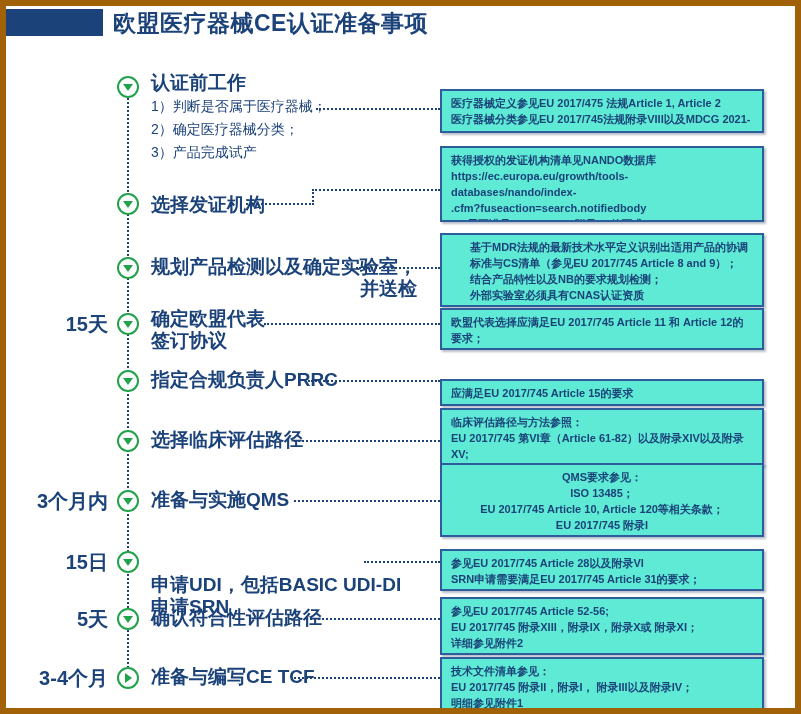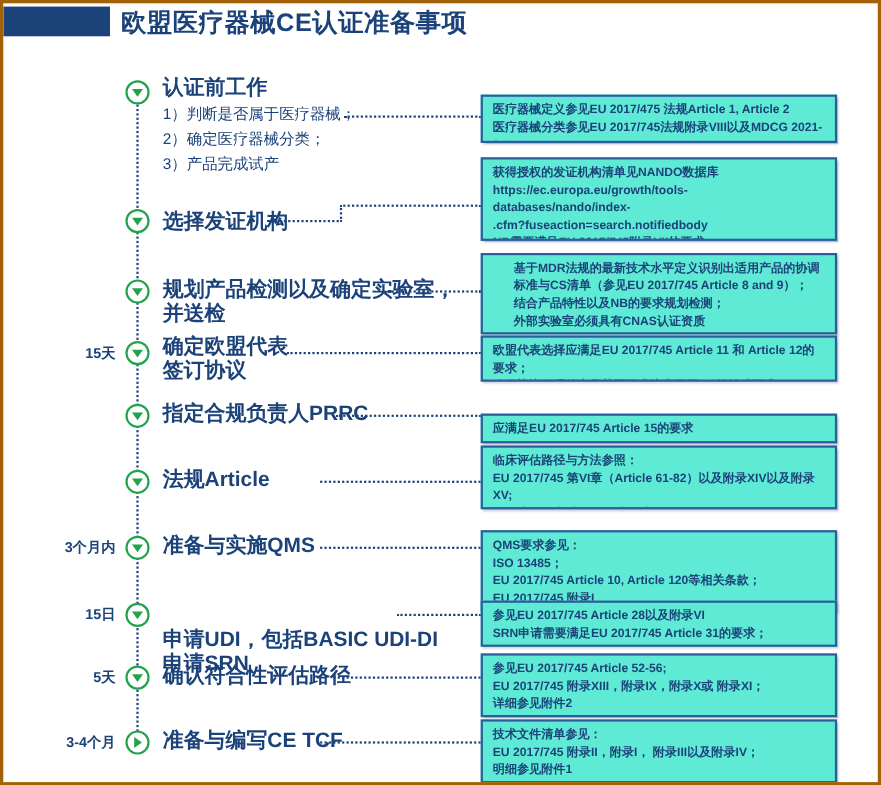--- a/index.html
+++ b/index.html
@@ -1,27 +1,27 @@
 <!DOCTYPE html>
 <html><head>
 <meta charset="utf-8">
 <style>
   html,body{margin:0;padding:0;background:#fff;}
   #canvas{
     position:relative;width:801px;height:714px;background:#ffffff;
     font-family:"Liberation Sans","DejaVu Sans",sans-serif;
-    border:3px solid #a16207;box-sizing:border-box;overflow:hidden;
+    border:6px solid #a16207;box-sizing:border-box;overflow:hidden;
   }
   #title-bar{position:absolute;left:0;top:3px;width:97px;height:27px;background:#1b4279;}
   #page-title{position:absolute;left:107px;top:2px;font-size:23px;font-weight:bold;color:#1b4279;letter-spacing:.5px;white-space:nowrap;}
   #timeline{position:absolute;left:121px;top:84px;height:582px;width:0;border-left:2px dotted #1b4279;z-index:0;}
   .stepicon{position:absolute;left:111px;width:18px;height:18px;border:2px solid #22a34b;border-radius:50%;background:#fff;z-index:2;display:flex;align-items:center;justify-content:center;}
   .tri-down{width:0;height:0;border-left:5px solid transparent;border-right:5px solid transparent;border-top:7px solid #22a34b;}
   .tri-right{width:0;height:0;border-top:5px solid transparent;border-bottom:5px solid transparent;border-left:7px solid #22a34b;}
-  .timelabel{position:absolute;left:14px;width:88px;text-align:right;font-size:13px;font-weight:bold;color:#1b4279;line-height:22px;white-space:nowrap;}
+  .timelabel{position:absolute;left:14px;width:88px;text-align:right;font-size:20px;font-weight:bold;color:#1b4279;line-height:22px;white-space:nowrap;}
   .steptitle{position:absolute;left:145px;font-size:19px;font-weight:bold;color:#1b4279;line-height:22px;white-space:pre-line;}
   .stepsub{position:absolute;left:145px;font-size:14px;font-weight:400;color:#1b4279;line-height:23px;white-space:pre-line;}
   .notebox{
     position:absolute;left:434px;width:324px;box-sizing:border-box;
     background:#5eead4;border:2px solid #2d5d9b;
     box-shadow:2px 2px 2px rgba(100,110,140,.45);
     padding:4px 9px 2px;font-size:11px;font-weight:bold;color:#1b4279;
     line-height:16px;white-space:pre-line;overflow:hidden;z-index:1;
   }
   .dot-h{position:absolute;height:0;border-top:2px dotted #1b4279;z-index:0;}
@@ -56,21 +56,21 @@
   <div class="dot-v" style="top:183px;left:306px;height:16px;"></div>
   <div class="dot-h" style="top:183px;left:306px;width:128px;"></div>
   <div class="notebox" style="top:140px;height:76px;">获得授权的发证机构清单见NANDO数据库
 https://ec.europa.eu/growth/tools-databases/nando/index-
 .cfm?fuseaction=search.notifiedbody
 NB需要满足EU 2017/745附录VII的要求</div>
 
   <span class="stepicon" style="top:251px;">
       <span class="tri-down"></span>
     </span>
-  <div class="steptitle" style="top:250px;">规划产品检测以及确定实验室，
+  <div class="steptitle" style="top:250px;text-align:right;">规划产品检测以及确定实验室，
 并送检</div>
   <div class="dot-h" style="top:261px;left:350px;width:84px;"></div>
   <div class="notebox" style="top:227px;height:74px;padding-left:28px;">基于MDR法规的最新技术水平定义识别出适用产品的协调标准与CS清单（参见EU 2017/745 Article 8 and 9）；
 结合产品特性以及NB的要求规划检测；
 外部实验室必须具有CNAS认证资质</div>
 
   <div class="timelabel" style="top:307px;">15天</div>
   <span class="stepicon" style="top:307px;">
       <span class="tri-down"></span>
     </span>
@@ -83,33 +83,33 @@
   <span class="stepicon" style="top:364px;">
       <span class="tri-down"></span>
     </span>
   <div class="steptitle" style="top:363px;">指定合规负责人PRRC</div>
   <div class="dot-h" style="top:374px;left:302px;width:132px;"></div>
   <div class="notebox" style="top:373px;height:27px;">应满足EU 2017/745 Article 15的要求</div>
 
   <span class="stepicon" style="top:424px;">
       <span class="tri-down"></span>
     </span>
-  <div class="steptitle" style="top:423px;">法规Article</div>
+  <div class="steptitle" style="top:423px;">选择临床评估路径</div>
   <div class="dot-h" style="top:434px;left:288px;width:146px;"></div>
   <div class="notebox" style="top:402px;height:58px;">临床评估路径与方法参照：
 EU 2017/745 第VI章（Article 61-82）以及附录XIV以及附录XV;
 如果执行临床试验另行计算时间一般1-2年</div>
 
   <div class="timelabel" style="top:484px;">3个月内</div>
   <span class="stepicon" style="top:484px;">
       <span class="tri-down"></span>
     </span>
   <div class="steptitle" style="top:483px;">准备与实施QMS</div>
   <div class="dot-h" style="top:494px;left:288px;width:146px;"></div>
-  <div class="notebox" style="top:479px;height:74px;">QMS要求参见：
+  <div class="notebox" style="top:457px;height:74px;text-align:center;">QMS要求参见：
 ISO 13485；
 EU 2017/745 Article 10, Article 120等相关条款；
 EU 2017/745 附录I</div>
 
   <div class="timelabel" style="top:545px;">15日</div>
   <span class="stepicon" style="top:545px;">
       <span class="tri-down"></span>
     </span>
   <div class="steptitle" style="top:544px;margin-top:24px;">申请UDI，包括BASIC UDI-DI
 申请SRN</div>

